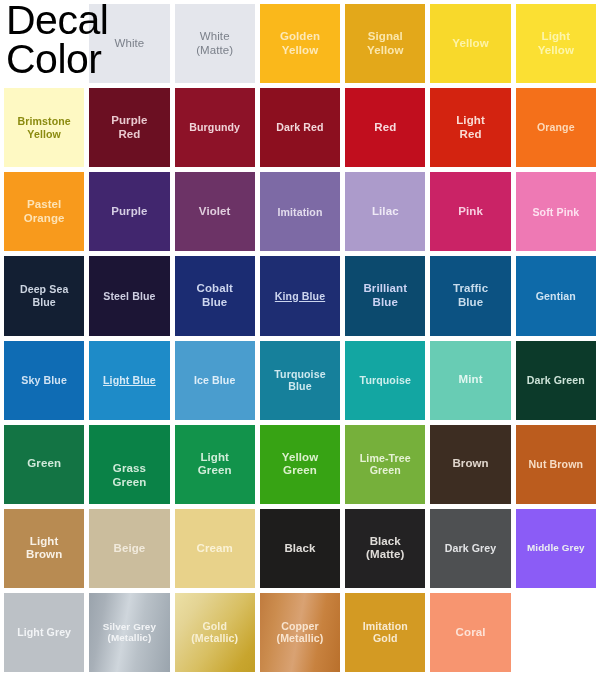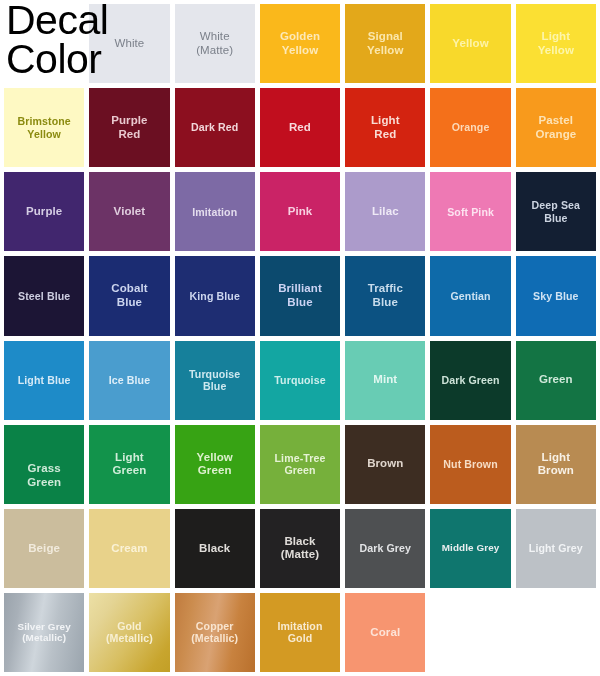--- a/index.html
+++ b/index.html
@@ -95,20 +95,23 @@
 Yellow</span>
     </div>
     <div class="swatch small" style="background-color: #fef9c3;">
       <span class="label" style="color: rgb(139, 139, 16);">Brimstone
 Yellow</span>
     </div>
     <div class="swatch" style="background-color: rgb(107, 15, 34);">
       <span class="label" style="color: rgb(233, 201, 207);">Purple
 Red</span>
     </div>
+    <div class="swatch small" style="background-color: rgb(141, 18, 40);">
+      <span class="label" style="color: rgb(240, 211, 216);">Burgundy</span>
+    </div>
     <div class="swatch small" style="background-color: rgb(140, 15, 31);">
       <span class="label" style="color: rgb(242, 215, 218);">Dark Red</span>
     </div>
     <div class="swatch" style="background-color: rgb(193, 14, 30);">
       <span class="label" style="color: rgb(247, 218, 221);">Red</span>
     </div>
     <div class="swatch" style="background-color: rgb(211, 35, 16);">
       <span class="label" style="color: rgb(249, 220, 212);">Light
 Red</span>
     </div>
@@ -121,59 +124,59 @@
     </div>
     <div class="swatch" style="background-color: rgb(65, 38, 110);">
       <span class="label" style="color: rgb(213, 205, 228);">Purple</span>
     </div>
     <div class="swatch" style="background-color: rgb(108, 51, 102);">
       <span class="label" style="color: rgb(224, 206, 222);">Violet</span>
     </div>
     <div class="swatch small" style="background-color: rgb(125, 106, 165);">
       <span class="label" style="color: rgb(227, 220, 237);">Imitation</span>
     </div>
+    <div class="swatch" style="background-color: rgb(172, 155, 203);">
+      <span class="label" style="color: rgb(239, 234, 246);">Lilac</span>
+    </div>
     <div class="swatch" style="background-color: rgb(202, 35, 102);">
       <span class="label" style="color: rgb(247, 207, 224);">Pink</span>
     </div>
-    <div class="swatch" style="background-color: rgb(172, 155, 203);">
-      <span class="label" style="color: rgb(239, 234, 246);">Lilac</span>
-    </div>
     <div class="swatch small" style="background-color: rgb(238, 121, 180);">
       <span class="label" style="color: rgb(253, 226, 240);">Soft Pink</span>
     </div>
     <div class="swatch small" style="background-color: rgb(19, 31, 51);">
       <span class="label" style="color: rgb(204, 212, 225);">Deep Sea
 Blue</span>
     </div>
     <div class="swatch small" style="background-color: rgb(28, 21, 53);">
       <span class="label" style="color: rgb(205, 205, 224);">Steel Blue</span>
     </div>
     <div class="swatch" style="background-color: rgb(27, 44, 114);">
       <span class="label" style="color: rgb(204, 213, 238);">Cobalt
 Blue</span>
     </div>
     <div class="swatch small" style="background-color: rgb(30, 45, 114);">
-      <span class="label" style="color: rgb(204, 213, 238);">King Blue</span>
+      <span class="label" style="color: rgb(204, 213, 238); text-decoration: underline;">King Blue</span>
     </div>
     <div class="swatch" style="background-color: #0c4a6e;">
       <span class="label" style="color: rgb(204, 211, 243);">Brilliant
 Blue</span>
     </div>
     <div class="swatch" style="background-color: rgb(12, 82, 130);">
       <span class="label" style="color: rgb(200, 220, 236);">Traffic
 Blue</span>
     </div>
     <div class="swatch small" style="background-color: rgb(14, 106, 169);">
       <span class="label" style="color: rgb(205, 226, 241);">Gentian</span>
     </div>
     <div class="swatch small" style="background-color: rgb(15, 108, 180);">
       <span class="label" style="color: rgb(208, 227, 243);">Sky Blue</span>
     </div>
     <div class="swatch small" style="background-color: rgb(30, 139, 200);">
-      <span class="label" style="color: rgb(213, 233, 246);">Light Blue</span>
+      <span class="label" style="color: rgb(213, 233, 246); text-decoration: underline;">Light Blue</span>
     </div>
     <div class="swatch small" style="background-color: rgb(74, 157, 206);">
       <span class="label" style="color: rgb(222, 238, 248);">Ice Blue</span>
     </div>
     <div class="swatch small" style="background-color: rgb(22, 128, 155);">
       <span class="label" style="color: rgb(205, 232, 239);">Turquoise
 Blue</span>
     </div>
     <div class="swatch small" style="background-color: rgb(19, 166, 162);">
       <span class="label" style="color: rgb(205, 238, 236);">Turquoise</span>
@@ -222,21 +225,21 @@
     <div class="swatch" style="background-color: rgb(30, 29, 28);">
       <span class="label" style="color: rgb(224, 221, 217);">Black</span>
     </div>
     <div class="swatch" style="background-color: rgb(35, 34, 35);">
       <span class="label" style="color: rgb(224, 221, 217);">Black
 (Matte)</span>
     </div>
     <div class="swatch small" style="background-color: rgb(78, 80, 82);">
       <span class="label" style="color: rgb(227, 228, 230);">Dark Grey</span>
     </div>
-    <div class="swatch tiny" style="background-color: #0f766e;">
+    <div class="swatch tiny" style="background-color: #8b5cf6;">
       <span class="label" style="color: rgb(234, 238, 240);">Middle Grey</span>
     </div>
     <div class="swatch small" style="background-color: rgb(188, 193, 198);">
       <span class="label" style="color: rgb(242, 244, 246);">Light Grey</span>
     </div>
     <div class="swatch tiny" style="background: linear-gradient(100deg, rgb(154, 163, 172) 0%, rgb(168, 176, 184) 18%, rgb(207, 214, 220) 44%, rgb(185, 193, 200) 62%, rgb(154, 164, 173) 100%);">
       <span class="label" style="color: rgb(242, 244, 246);">Silver Grey
 (Metallic)</span>
     </div>
     <div class="swatch small" style="background: linear-gradient(125deg, rgb(236, 224, 166) 0%, rgb(228, 212, 148) 22%, rgb(216, 191, 98) 55%, rgb(200, 165, 46) 85%, rgb(194, 159, 38) 100%);">

